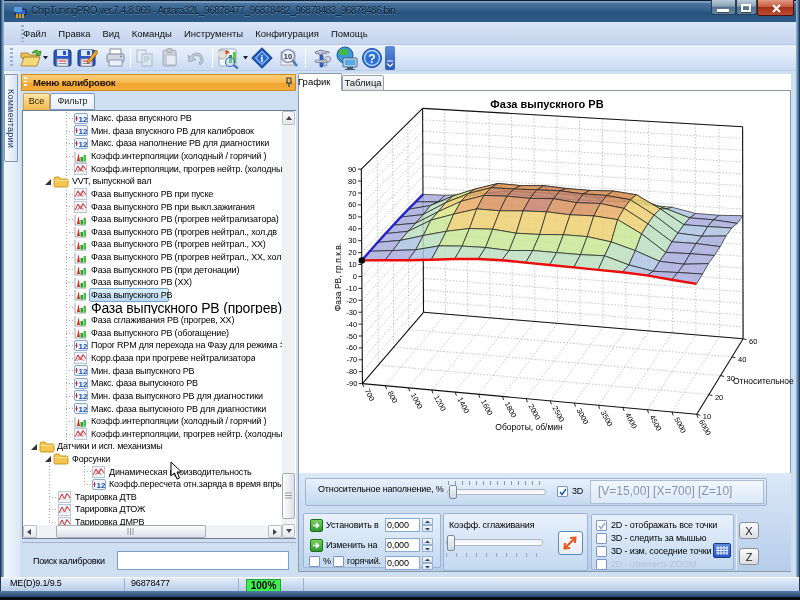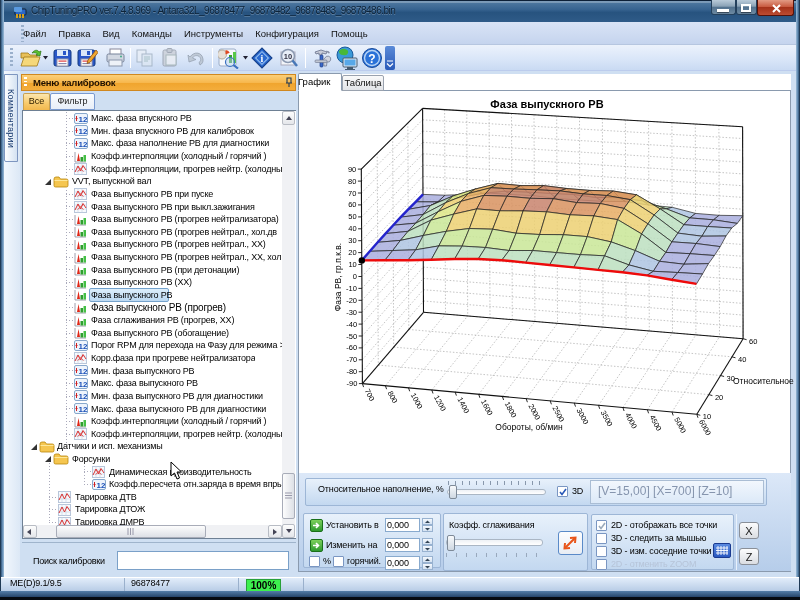--- a/index.html
+++ b/index.html
@@ -282,21 +282,21 @@
   </svg>
 <div class="abs" style="left:89px;top:288.4px;width:80px;height:13.6px;background:linear-gradient(#dceefb,#bcd9f2);border:1px solid #74a2cc;border-radius:2px"></div>
 <div class="abs" style="left:91px;top:288.9px;height:12.6px;line-height:12.6px;font-size:9px;letter-spacing:-0.2px;color:#000;white-space:nowrap;max-width:191px;overflow:hidden">Фаза выпускного РВ</div>
 <div class="abs" style="left:66px;top:307.3px;width:7px;height:1px;background-image:repeating-linear-gradient(90deg,#aab 0 1px,transparent 1px 3px)"></div>
 <svg class="abs" style="left:74px;top:301.99999999999994px" width="13" height="12">
     <path d="M1 11 h11 M1 11 v-10" stroke="#889" stroke-width="0.8"></path>
     <path d="M3 10 L4.5 2 L6 10" fill="#e02818"></path>
     <rect x="6.5" y="6" width="2.5" height="4.5" fill="#2f9e2f"></rect>
     <rect x="9.5" y="4" width="2.5" height="6.5" fill="#45c045"></rect>
   </svg>
-<div class="abs" style="left:91px;top:301.5px;height:12.6px;line-height:12.6px;font-size:10px;letter-spacing:-0.2px;color:#000;white-space:nowrap;max-width:191px;overflow:hidden">Фаза выпускного РВ (прогрев)</div>
+<div class="abs" style="left:91px;top:301.5px;height:12.6px;line-height:12.6px;font-size:14px;letter-spacing:-0.2px;color:#000;white-space:nowrap;max-width:191px;overflow:hidden">Фаза выпускного РВ (прогрев)</div>
 <div class="abs" style="left:66px;top:319.9px;width:7px;height:1px;background-image:repeating-linear-gradient(90deg,#aab 0 1px,transparent 1px 3px)"></div>
 <svg class="abs" style="left:74px;top:314.61999999999995px" width="13" height="12">
     <path d="M1 11 h11 M1 11 v-10" stroke="#889" stroke-width="0.8"></path>
     <path d="M3 10 L4.5 2 L6 10" fill="#e02818"></path>
     <rect x="6.5" y="6" width="2.5" height="4.5" fill="#2f9e2f"></rect>
     <rect x="9.5" y="4" width="2.5" height="6.5" fill="#45c045"></rect>
   </svg>
 <div class="abs" style="left:91px;top:314.1px;height:12.6px;line-height:12.6px;font-size:9px;letter-spacing:-0.2px;color:#000;white-space:nowrap;max-width:191px;overflow:hidden">Фаза сглаживания РВ (прогрев, ХХ)</div>
 <div class="abs" style="left:66px;top:332.5px;width:7px;height:1px;background-image:repeating-linear-gradient(90deg,#aab 0 1px,transparent 1px 3px)"></div>
 <svg class="abs" style="left:74px;top:327.23999999999995px" width="13" height="12">

